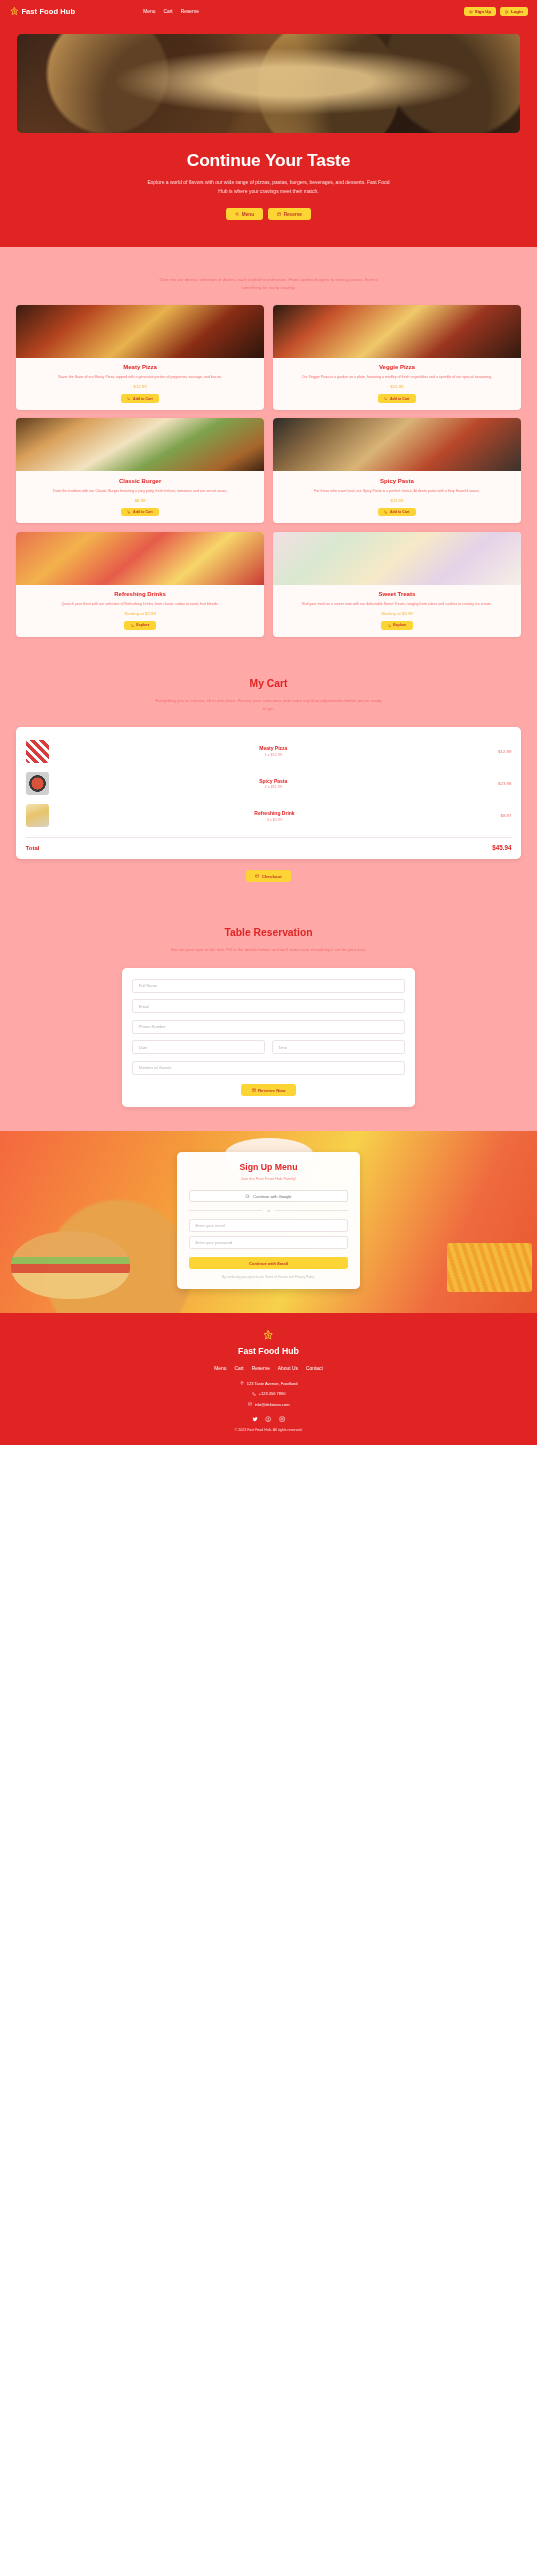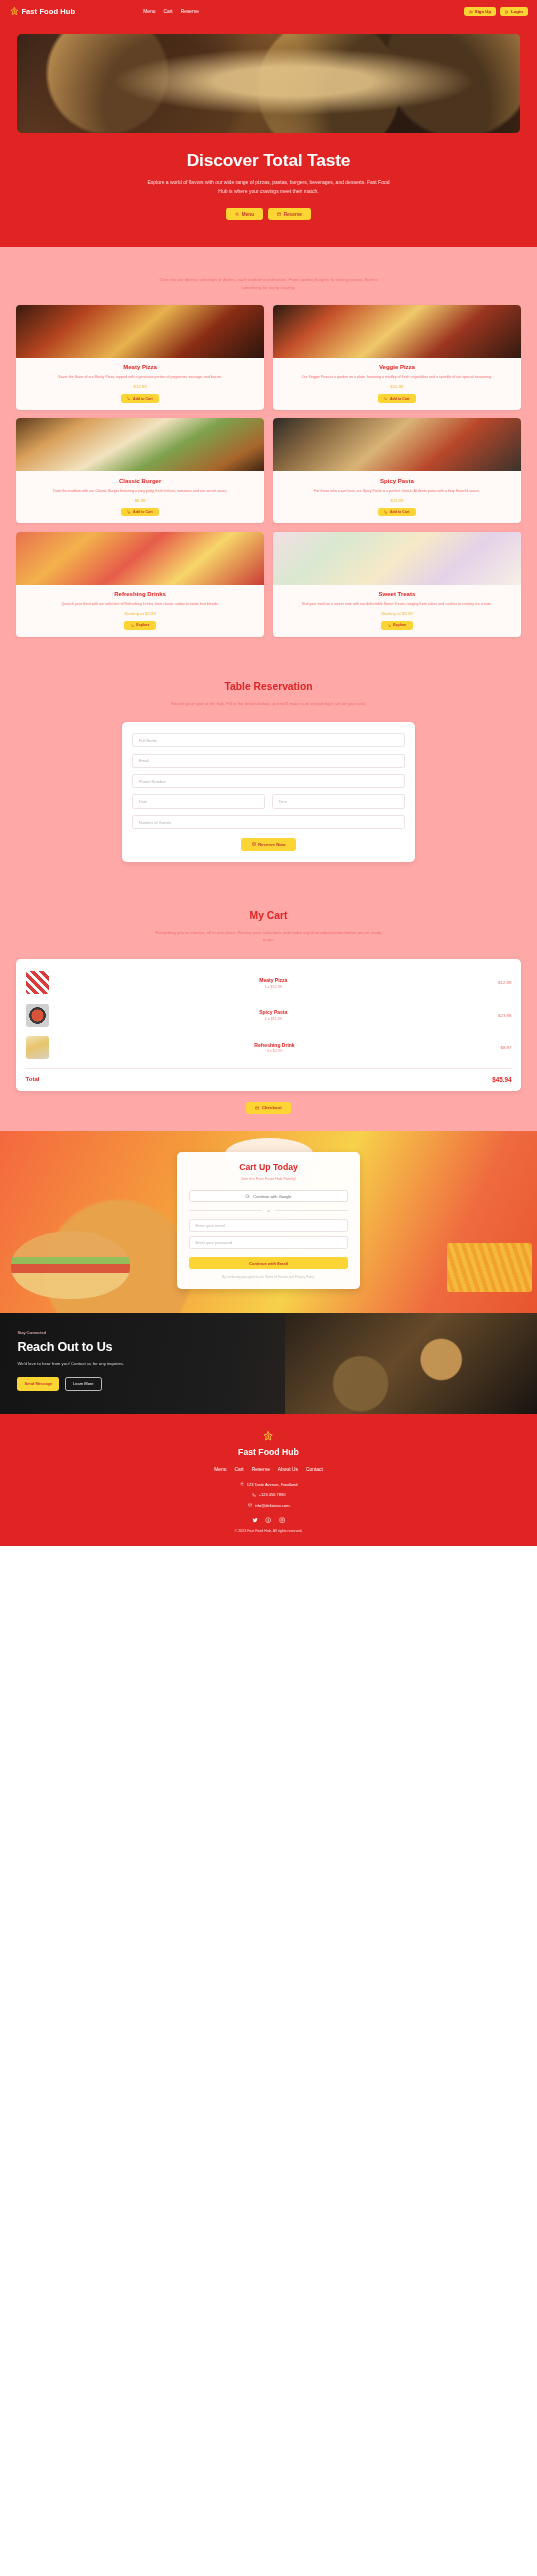--- a/index.html
+++ b/index.html
@@ -302,21 +302,21 @@
               <path d="M10 3H5v18h5M14 7l5 5-5 5M19 12H9"></path>
             </svg>
           </span>
         <span>Login</span>
       </button>
     </div>
   </div>
 
   <div class="hero">
     <div class="hero-photo"></div>
-    <div class="hero-title">Discover Total Taste</div>
+    <div class="hero-title">Continue Your Taste</div>
     <div class="hero-sub">Explore a world of flavors with our wide range of pizzas, pastas, burgers, beverages, and desserts. Fast Food Hub is where your cravings meet their match.</div>
     <div class="hero-btns">
       <button class="btn-yellow">
         <span>
             <svg viewBox="0 0 24 24" fill="none" stroke="#c0392b" stroke-width="2.6">
               <circle cx="11" cy="11" r="7"></circle>
               <path d="M20 20l-4-4"></path>
             </svg>
           </span>
         <span>Menu</span>
@@ -390,46 +390,20 @@
             <span>
               <svg viewBox="0 0 24 24" fill="none" stroke="#c0392b" stroke-width="2.6">
                 <circle cx="9" cy="20" r="1.5"></circle>
                 <circle cx="18" cy="20" r="1.5"></circle>
                 <path d="M2 3h3l3 12h11"></path>
               </svg>
             </span>
             <span>Explore</span>
           </button></div>
       </div>
-  </div>
-
-  <div class="pink" style="padding-top:27px;padding-bottom:24px;">
-    <div class="sec-title">Table Reservation</div>
-    <div class="sec-sub">Secure your spot at the hub. Fill in the details below, and we'll make sure everything's set for your visit.</div>
-    <div class="res-card">
-      <div class="field">Full Name</div>
-      <div class="field">Email</div>
-      <div class="field">Phone Number</div>
-      <div class="field-row">
-        <div class="field">Date</div>
-        <div class="field">Time</div>
-      </div>
-      <div class="field">Number of Guests</div>
-      <div class="res-btn-wrap">
-        <button class="btn-reserve-now">
-          <span>
-              <svg viewBox="0 0 24 24" fill="none" stroke="#c0392b" stroke-width="2.6">
-                <rect x="3" y="5" width="18" height="16" rx="2"></rect>
-                <path d="M3 10h18M8 3v4M16 3v4M9 15l2 2 4-4"></path>
-              </svg>
-            </span>
-          <span>Reserve Now</span>
-        </button>
-      </div>
-    </div>
   </div>
 
   <div class="pink" style="padding-top:24px;">
     <div class="sec-title">My Cart</div>
     <div class="sec-sub">Everything you've chosen, all in one place. Review your selections and make any final adjustments before you're ready to go.</div>
     <div class="cart-card">
       <div id="cart-rows">
           <div class="cart-row">
             <div class="cart-thumb c1"></div>
             <div class="cart-mid">
@@ -466,53 +440,68 @@
             <svg viewBox="0 0 24 24" fill="none" stroke="#c0392b" stroke-width="2.6">
               <rect x="2" y="5" width="20" height="14" rx="2"></rect>
               <path d="M2 10h20"></path>
             </svg>
           </span>
         <span>Checkout</span>
       </button>
     </div>
   </div>
 
+  <div class="pink" style="padding-top:27px;padding-bottom:24px;">
+    <div class="sec-title">Table Reservation</div>
+    <div class="sec-sub">Secure your spot at the hub. Fill in the details below, and we'll make sure everything's set for your visit.</div>
+    <div class="res-card">
+      <div class="field">Full Name</div>
+      <div class="field">Email</div>
+      <div class="field">Phone Number</div>
+      <div class="field-row">
+        <div class="field">Date</div>
+        <div class="field">Time</div>
+      </div>
+      <div class="field">Number of Guests</div>
+      <div class="res-btn-wrap">
+        <button class="btn-reserve-now">
+          <span>
+              <svg viewBox="0 0 24 24" fill="none" stroke="#c0392b" stroke-width="2.6">
+                <rect x="3" y="5" width="18" height="16" rx="2"></rect>
+                <path d="M3 10h18M8 3v4M16 3v4M9 15l2 2 4-4"></path>
+              </svg>
+            </span>
+          <span>Reserve Now</span>
+        </button>
+      </div>
+    </div>
+  </div>
+
   <div class="signup">
     <div class="signup-disc"></div>
     <div class="signup-card">
-      <div class="signup-title">Cart Up Today</div>
+      <div class="signup-title">Sign Up Menu</div>
       <div class="signup-sub">Join the Fast Food Hub Family!</div>
       <div class="google-btn">
         <span>
             <svg viewBox="0 0 24 24" fill="none" stroke="#888" stroke-width="2.2">
               <circle cx="12" cy="12" r="9"></circle>
               <path d="M12 11h6c0 4-2.6 6-6 6"></path>
             </svg>
           </span>
         <span>Continue with Google</span>
       </div>
       <div class="or-line">or</div>
       <div class="signup-field">Enter your email</div>
       <div class="signup-field">Enter your password</div>
       <button class="signup-submit">Continue with Email</button>
       <div class="signup-legal">By continuing you agree to our Terms of Service and Privacy Policy.</div>
     </div>
   </div>
 
-  <div class="contact">
-    <div class="contact-inner">
-      <div class="contact-eyebrow">Stay Connected</div>
-      <div class="contact-title">Reach Out to Us</div>
-      <div class="contact-text">We'd love to hear from you! Contact us for any inquiries.</div>
-      <div class="contact-btns">
-        <button class="btn-send">Send Message</button>
-        <button class="btn-learn">Learn More</button>
-      </div>
-    </div>
-  </div>
 
   <div class="footer">
     <span>
       <svg class="footer-mark" viewBox="0 0 24 24">
           <path d="M12 1l2.8 6.6L21.5 9l-5 4.6L18 21l-6-3.6L6 21l1.5-7.4L2.5 9l6.7-1.4z" fill="none" stroke="#fcd535" stroke-width="2"></path>
           <path d="M13 5l-4 7h3l-1.5 7 5-8h-3z" fill="#fcd535"></path>
         </svg>
     </span>
     <div class="footer-brand">Fast Food Hub</div>
     <div class="footer-links" id="footer-links">

